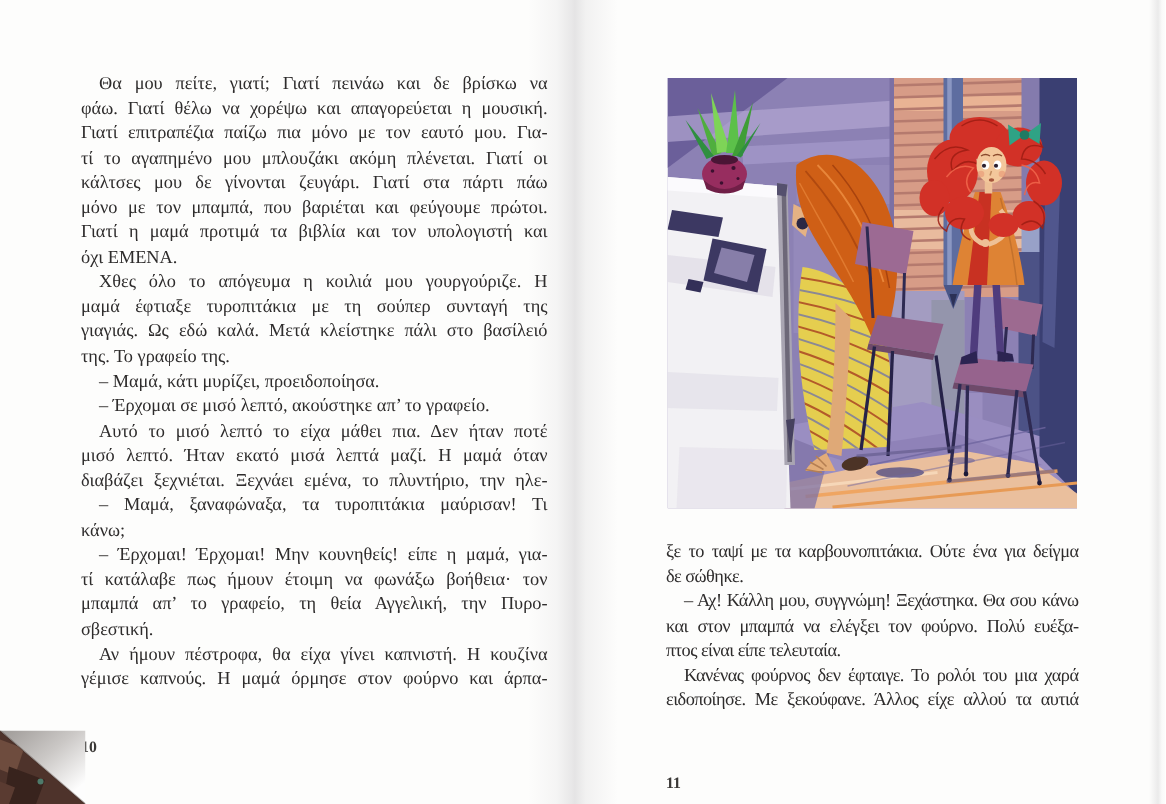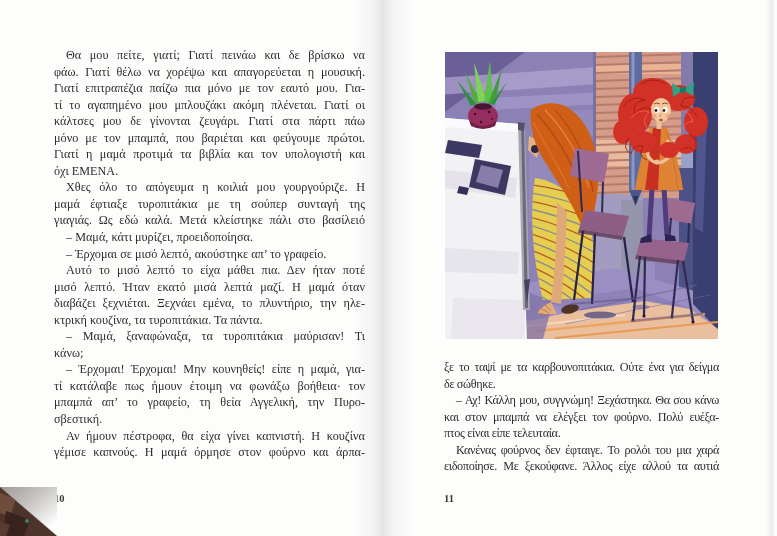--- a/index.html
+++ b/index.html
@@ -11,21 +11,21 @@
   .text-col .line{
     font-size:12.2px;line-height:16.55px;height:16.55px;
     text-align:justify;text-align-last:justify;white-space:nowrap;
   }
   .text-col .line.indent{padding-left:12px;}
   .text-col .line.para-end{text-align-last:left;}
   .left-col{left:54px;top:47px;width:311px;}
   .right-col{left:444px;top:359px;width:275px;letter-spacing:-0.35px;}
   .page-num{position:absolute;top:493px;font-size:10.5px;font-weight:bold;text-align:left;color:#3a3836;}
   .left-num{left:54px;width:311px;}
-  .right-num{left:444px;width:275px;}
+  .right-num{left:444px;width:275px;margin-top:24px;}
   .illustration{position:absolute;left:445px;top:52px;width:273px;height:287px;}
   .illustration svg{display:block;width:100%;height:100%;}
   .gutter{
     position:absolute;left:352px;top:0;width:60px;height:536px;pointer-events:none;
     background:linear-gradient(to right, rgba(90,85,95,0) 0%, rgba(90,85,95,0.05) 32%,
       rgba(90,85,95,0.13) 49%, rgba(90,85,95,0.15) 52%, rgba(90,85,95,0.07) 64%, rgba(90,85,95,0) 100%);
   }
   .page-edge{
     position:absolute;left:766px;top:0;width:11px;height:536px;pointer-events:none;
     background:linear-gradient(to right, rgba(100,98,105,0) 0%, rgba(100,98,105,0.12) 55%,
@@ -45,26 +45,26 @@
         <div class="line">φάω. Γιατί θέλω να χορέψω και απαγορεύεται η μουσική.</div>
         <div class="line">Γιατί επιτραπέζια παίζω πια μόνο με τον εαυτό μου. Για-</div>
         <div class="line">τί το αγαπημένο μου μπλουζάκι ακόμη πλένεται. Γιατί οι</div>
         <div class="line">κάλτσες μου δε γίνονται ζευγάρι. Γιατί στα πάρτι πάω</div>
         <div class="line">μόνο με τον μπαμπά, που βαριέται και φεύγουμε πρώτοι.</div>
         <div class="line">Γιατί η μαμά προτιμά τα βιβλία και τον υπολογιστή και</div>
         <div class="line para-end">όχι ΕΜΕΝΑ.</div>
         <div class="line indent">Χθες όλο το απόγευμα η κοιλιά μου γουργούριζε. Η</div>
         <div class="line">μαμά έφτιαξε τυροπιτάκια με τη σούπερ συνταγή της</div>
         <div class="line">γιαγιάς. Ως εδώ καλά. Μετά κλείστηκε πάλι στο βασίλειό</div>
+        <div class="line para-end">της. Το γραφείο της.</div>
         <div class="line indent para-end">– Μαμά, κάτι μυρίζει, προειδοποίησα.</div>
         <div class="line indent para-end">– Έρχομαι σε μισό λεπτό, ακούστηκε απ’ το γραφείο.</div>
         <div class="line indent">Αυτό το μισό λεπτό το είχα μάθει πια. Δεν ήταν ποτέ</div>
         <div class="line">μισό λεπτό. Ήταν εκατό μισά λεπτά μαζί. Η μαμά όταν</div>
         <div class="line">διαβάζει ξεχνιέται. Ξεχνάει εμένα, το πλυντήριο, την ηλε-</div>
-        <div class="line para-end">κτρική κουζίνα, τα τυροπιτάκια. Τα πάντα.</div>
         <div class="line indent">– Μαμά, ξαναφώναξα, τα τυροπιτάκια μαύρισαν! Τι</div>
         <div class="line para-end">κάνω;</div>
         <div class="line indent">– Έρχομαι! Έρχομαι! Μην κουνηθείς! είπε η μαμά, για-</div>
         <div class="line">τί κατάλαβε πως ήμουν έτοιμη να φωνάξω βοήθεια· τον</div>
         <div class="line">μπαμπά απ’ το γραφείο, τη θεία Αγγελική, την Πυρο-</div>
         <div class="line para-end">σβεστική.</div>
         <div class="line indent">Αν ήμουν πέστροφα, θα είχα γίνει καπνιστή. Η κουζίνα</div>
         <div class="line">γέμισε καπνούς. Η μαμά όρμησε στον φούρνο και άρπα-</div>
       </div>
     <div class="page-num left-num">10</div>

